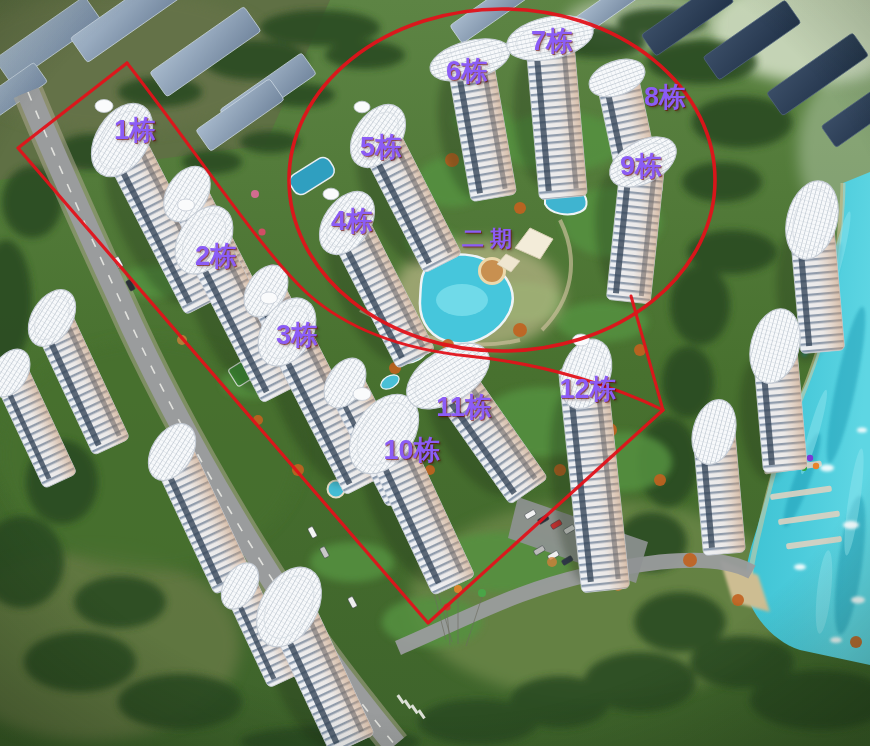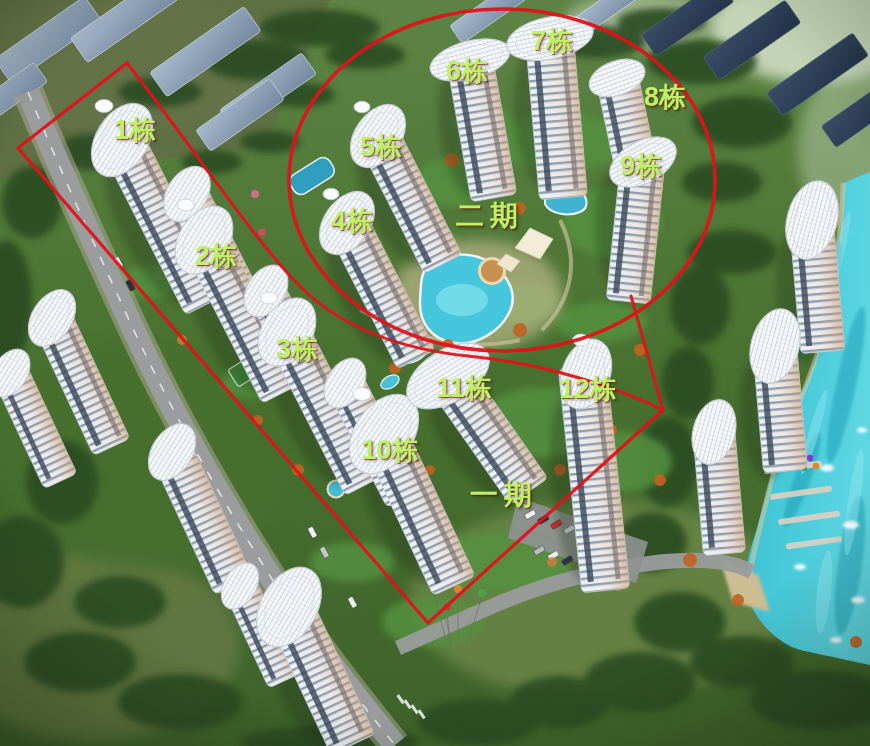--- a/index.html
+++ b/index.html
@@ -1,24 +1,24 @@
 <!DOCTYPE html>
 <html><head>
 <meta charset="utf-8">
 <style>
   html,body{margin:0;padding:0;background:#1c2318;}
   .stage{position:relative;width:870px;height:746px;overflow:hidden;
          font-family:"Liberation Sans","DejaVu Sans",sans-serif;}
   .stage svg{position:absolute;left:0;top:0;}
   .labels{position:absolute;left:0;top:0;width:100%;height:100%;pointer-events:none;}
-  .bl,.pl{position:absolute;transform:translate(-50%,-50%);color:#bef264;
+  .bl,.pl{position:absolute;transform:translate(-50%,-50%);color:#8b5cf6;
           font-weight:900;white-space:nowrap;
           text-shadow:1px 1px 0 rgba(110,0,0,.55),2px 2px 3px rgba(50,0,0,.35);}
   .bl{font-size:27px;}
-  .pl{font-size:28px;letter-spacing:6px;}
+  .pl{font-size:22px;letter-spacing:6px;margin-top:23px;}
 </style>
 </head>
 <body>
 
 <div class="stage">
 <svg width="870" height="746" viewBox="0 0 870 746">
   <defs>
     <linearGradient id="lawn" x1="0" y1="0" x2="0" y2="1">
       <stop offset="0" stop-color="#5d8444"></stop>
           <stop offset="0.5" stop-color="#48712f"></stop>
@@ -598,26 +598,25 @@
     <ellipse cx="502" cy="180" rx="213" ry="171" stroke-width="3.6"></ellipse>
     <path stroke-width="3.2" d="M 127,63 L 18,148 L 428,623 L 663,410"></path>
     <path stroke-width="3" d="M 127,63 C 195,150 262,252 308,294 C 352,333 410,350 468,356 C 548,364 618,388 663,410"></path>
     <path stroke-width="3" d="M 631,296 L 663,410"></path>
   </g>
 </svg>
 
 <div class="labels">
   <div class="bl" style="left:135px;top:130px">1栋</div>
   <div class="bl" style="left:216px;top:256px">2栋</div>
-  <div class="bl" style="left:297px;top:349px">3栋</div>
+  <div class="bl" style="left:297px;top:335px">3栋</div>
   <div class="bl" style="left:352px;top:221px">4栋</div>
   <div class="bl" style="left:381px;top:147px">5栋</div>
   <div class="bl" style="left:467px;top:71px">6栋</div>
   <div class="bl" style="left:552px;top:41px">7栋</div>
   <div class="bl" style="left:665px;top:97px">8栋</div>
   <div class="bl" style="left:641px;top:166px">9栋</div>
-  <div class="bl" style="left:390px;top:450px">10栋</div>
-  <div class="bl" style="left:464px;top:388px">11栋</div>
+  <div class="bl" style="left:412px;top:450px">10栋</div>
+  <div class="bl" style="left:464px;top:407px">11栋</div>
   <div class="bl" style="left:588px;top:389px">12栋</div>
   <div class="pl" style="left:490px;top:216px">二期</div>
-  <div class="pl" style="left:504px;top:495px">一期</div>
 </div>
 </div>
 
 </body></html>

